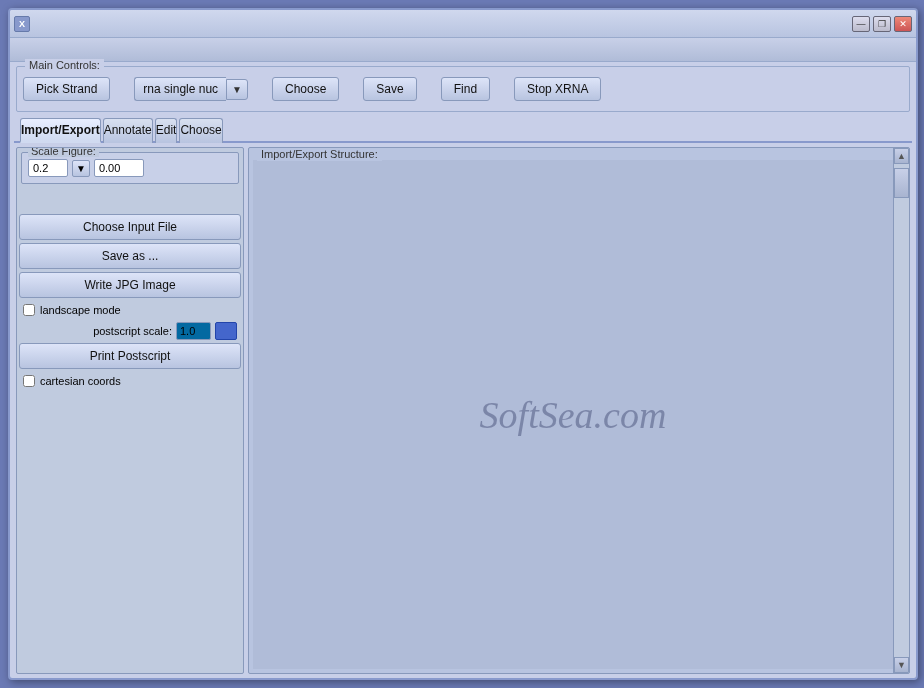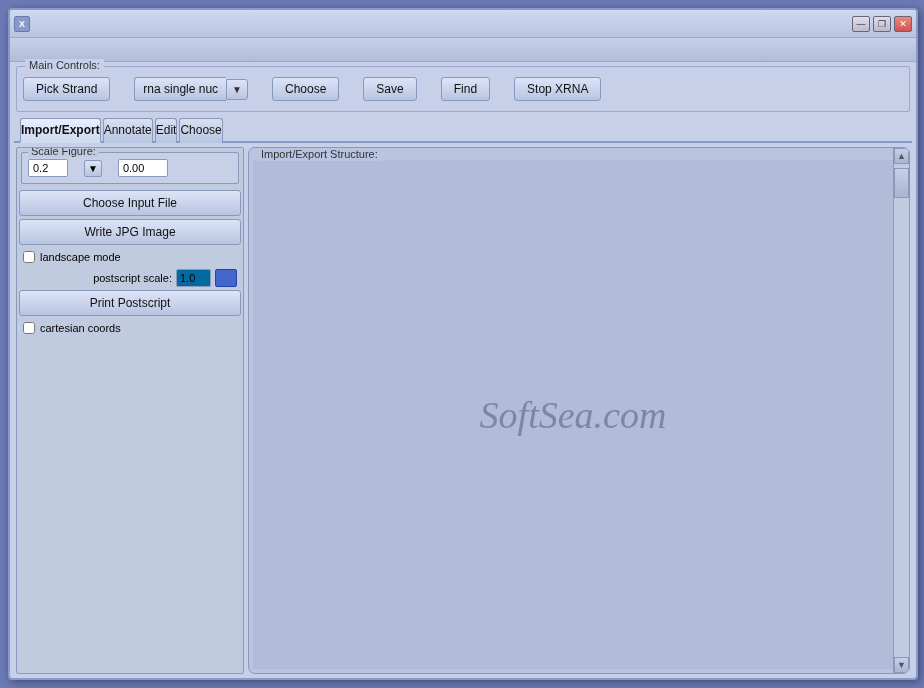--- a/index.html
+++ b/index.html
@@ -198,21 +198,21 @@
       top: -8px;
       left: 6px;
       background: #c0cbdf;
       padding: 0 3px;
       font-size: 11px;
       color: #333;
     }
     .scale-row {
       display: flex;
       align-items: center;
-      gap: 16px;
+      gap: 4px;
       padding: 2px;
     }
     .scale-input {
       width: 40px;
       padding: 2px 4px;
       border: 1px solid #8899bb;
       background: white;
       font-size: 11px;
       border-radius: 2px;
     }
@@ -231,20 +231,21 @@
       background: white;
       font-size: 11px;
       border-radius: 2px;
     }
 
     
     .btn-scroll-area {
       flex: 1;
       overflow-y: auto;
       padding: 2px;
+      margin-top: 24px;
     }
     .btn-scroll-area::-webkit-scrollbar { width: 14px; }
     .btn-scroll-area::-webkit-scrollbar-track { background: #c0cbdf; }
     .btn-scroll-area::-webkit-scrollbar-thumb { background: #8899bb; border: 1px solid #667aaa; }
 
     .panel-btn {
       display: block;
       width: 100%;
       background: linear-gradient(to bottom, #dde4f8, #b8c4e0);
       border: 1px solid #8899bb;
@@ -295,21 +296,21 @@
     }
 
     
     .right-panel {
       flex: 1;
       border: 1px solid #8899bb;
       background: #b8c4e0;
       display: flex;
       flex-direction: column;
       position: relative;
-      border-radius: 7px;
+      border-radius: 2px;
       overflow: hidden;
     }
     .right-panel-label {
       position: absolute;
       top: -1px;
       left: 8px;
       font-size: 11px;
       color: #333;
       background: #b8c4e0;
       padding: 1px 4px;
@@ -454,20 +455,21 @@
         <span class="scale-label">Scale Figure:</span>
         <div class="scale-row">
           <input class="scale-input" type="text" value="0.2" style="">
           <span class="scale-dropdown">▼</span>
           <input class="scale-value" type="text" value="0.00" style="">
         </div>
       </div>
 
       <div class="btn-scroll-area">
         <button class="panel-btn">Choose Input File</button>
+        <button class="panel-btn">Save as ...</button>
         <button class="panel-btn">Write JPG Image</button>
 
         <div class="checkbox-row">
           <input type="checkbox" style="">
           <span>landscape mode</span>
         </div>
 
         <div class="ps-scale-row">
           <span>postscript scale:</span>
           <input class="ps-input" type="text" value="1.0" style="">

